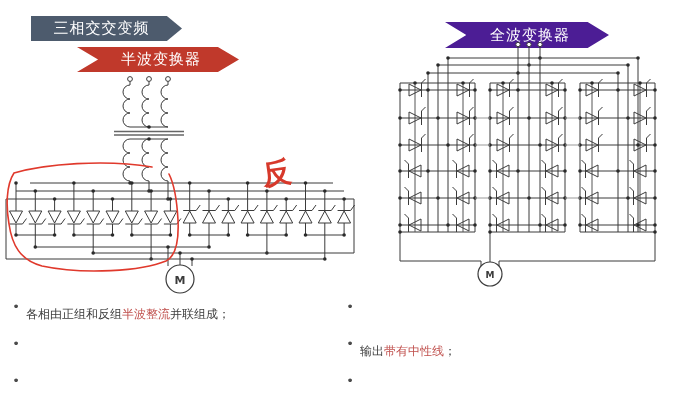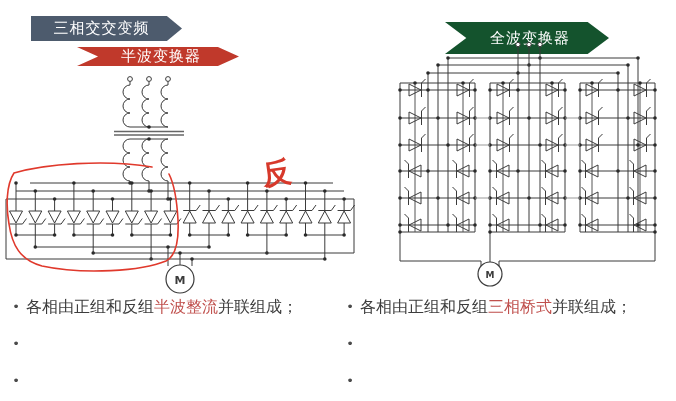--- a/index.html
+++ b/index.html
@@ -2,33 +2,33 @@
 <html><head>
 <meta charset="utf-8">
 <style>
   html,body{margin:0;padding:0;background:#fff;}
   .stage{position:relative;width:676px;height:401px;background:#ffffff;overflow:hidden;
          font-family:"DejaVu Sans","Liberation Sans",sans-serif;}
   .banner{position:absolute;color:#fff;font-size:15px;letter-spacing:1px;
           display:flex;align-items:center;justify-content:center;white-space:nowrap;margin-top:9px;}
   .banner-topic{left:31px;top:7px;width:141px;height:25px;background:#4d5b6d;
           clip-path:polygon(0 0,90% 0,100% 50%,90% 100%,0 100%);padding-right:10px;}
-  .banner-half{left:77px;top:38px;width:156px;height:19px;background:#c0392b;
+  .banner-half{left:77px;top:38px;width:156px;height:25px;background:#c0392b;
           clip-path:polygon(0 0,87% 0,100% 50%,87% 100%,0 100%,13% 50%);padding-left:6px;font-family:Liberation Serif, serif;}
-  .banner-full{left:445px;top:13px;width:158px;height:32px;background:#14532d;
+  .banner-full{left:445px;top:13px;width:158px;height:26px;background:#4c1d95;
           clip-path:polygon(0 0,87% 0,100% 50%,87% 100%,0 100%,13% 50%);padding-left:6px;}
   svg.circuit{position:absolute;}
   #svgL{left:0;top:55px;}
   #svgR{left:360px;top:40px;}
   .bullets{position:absolute;margin:0;padding:0;list-style:none;}
   .bullets-left{left:6px;top:296px;width:332px;}
   .bullets-right{left:340px;top:296px;width:334px;}
   .bullets li{display:flex;align-items:flex-start;margin-bottom:15px;height:22px;}
   .bm{color:#4a4a4a;font-size:13px;line-height:21px;width:20px;text-align:center;flex:0 0 20px;}
-  .bt{font-size:16px;line-height:21px;color:#3d3d3d;white-space:nowrap;}
+  .bt{font-size:12px;line-height:21px;color:#3d3d3d;white-space:nowrap;margin-top:8px;}
   .bt .red{color:#c0504d;}
   text{font-family:"DejaVu Sans","Liberation Sans",sans-serif;}
 </style>
 </head>
 <body>
 
 <div class="stage">
 
   <div class="banner banner-topic">
     <span>三相交交变频</span>
@@ -486,23 +486,23 @@
       <span class="bm">•</span>
     </li>
     <li>
       <span class="bm">•</span>
     </li>
   </ul>
 
   <ul class="bullets bullets-right">
     <li>
       <span class="bm">•</span>
-      <span class="bt"><span>各相由正组和反组</span><span class="red">三相桥式</span><span>并联组成；</span></span>
     </li>
     <li>
       <span class="bm">•</span>
+      <span class="bt"><span>输出</span><span class="red">带有中性线</span><span>；</span></span>
     </li>
     <li>
       <span class="bm">•</span>
     </li>
   </ul>
 
 </div>
 
 </body></html>

